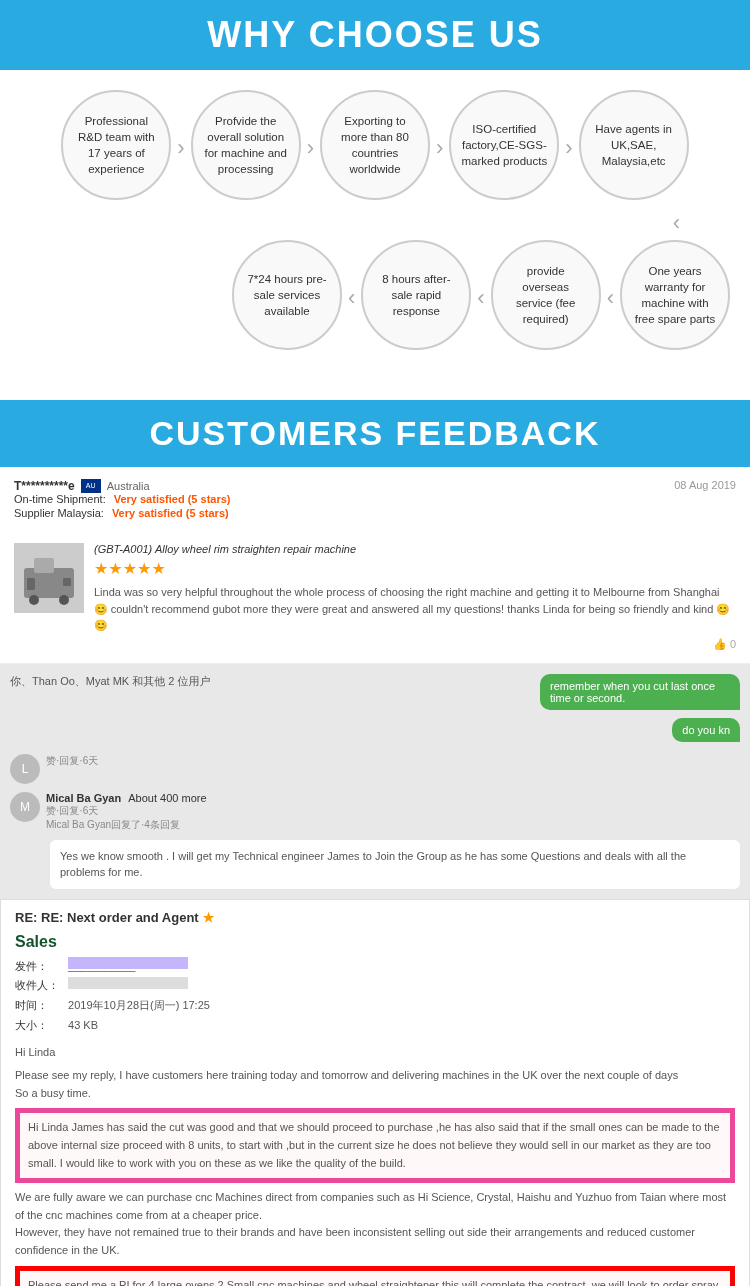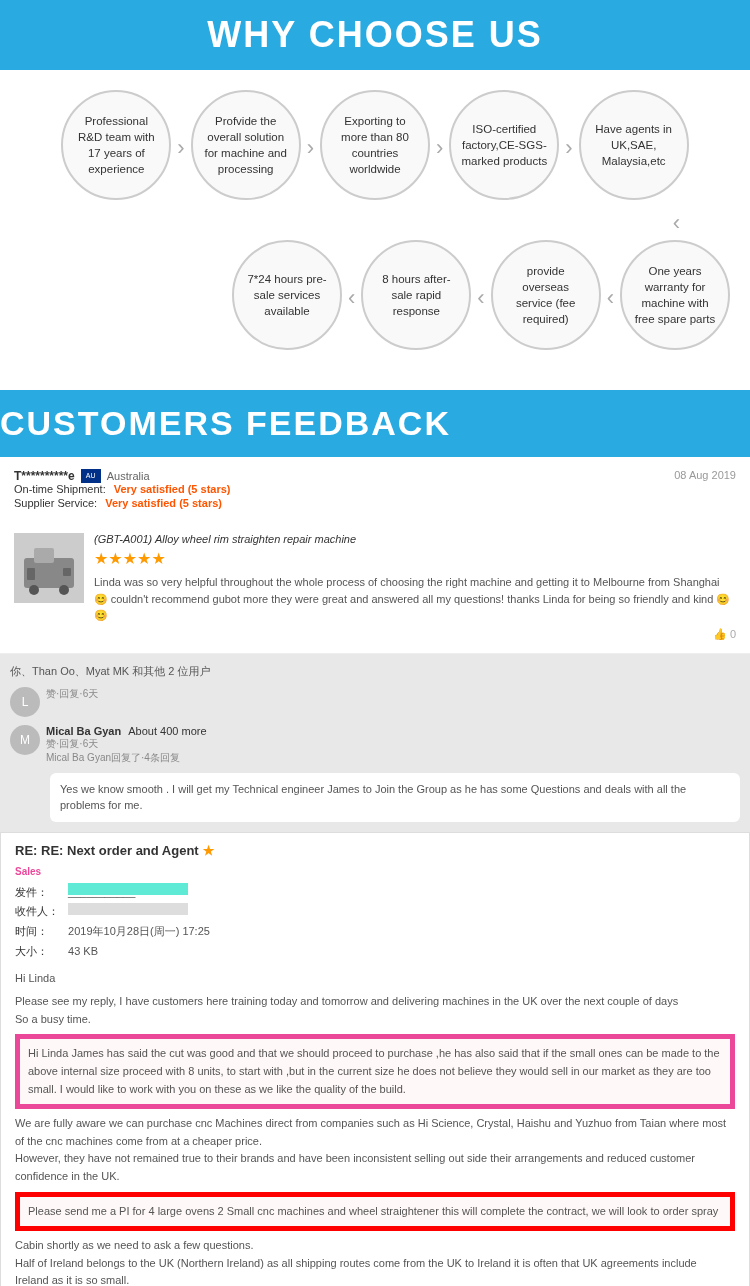--- a/index.html
+++ b/index.html
@@ -77,22 +77,23 @@
       margin: 4px 0;
     }
     .arrow-down {
       font-size: 22px;
       color: #aaa;
     }
 
     
     .feedback-header {
       background: #29abe2;
+      text-align: center;
       padding: 14px 0;
-      margin-top: 0;
+      margin-top: 10px;
     }
     .feedback-header h2 {
       color: #fff;
       font-size: 34px;
       font-weight: 900;
       letter-spacing: 2px;
     }
 
     .feedback-section {
       background: #f0f0f0;
@@ -386,21 +387,21 @@
           <span style="font-weight:bold;font-size:12px;">T**********e</span>
           <span class="flag-au">AU</span>
           <span style="color:#666;font-size:11px;">Australia</span>
         </div>
         <div class="review-ratings">
           <div class="rating-line">
             <span class="rating-label">On-time Shipment:</span>
             <span class="rating-value" style="color:#f50;font-size:11px;margin-left:4px;">Very satisfied  (5 stars)</span>
           </div>
           <div class="rating-line">
-            <span class="rating-label">Supplier Service:</span>
+            <span class="rating-label">Supplier Malaysia:</span>
             <span class="rating-value" style="color:#f50;font-size:11px;margin-left:4px;">Very satisfied  (5 stars)</span>
           </div>
         </div>
       </div>
       <div style="font-size:11px;color:#999;">08 Aug 2019</div>
     </div>
 
     <div class="review-body">
       <div class="review-product-img">
         <svg class="machine-svg" viewBox="0 0 60 60">
@@ -420,20 +421,24 @@
     </div>
     <div class="review-footer">
       <span>👍</span>
       <span>0</span>
     </div>
   </div>
 
   <div class="chat-section">
     <div style="display:flex; justify-content:space-between; align-items:flex-start; margin-bottom:8px;">
       <div style="font-size:11px;color:#555;flex:1;">你、Than Oo、Myat MK 和其他 2 位用户</div>
+      <div style="display:flex;flex-direction:column;gap:4px;max-width:200px;">
+        <div class="chat-bubble-right">remember when you cut last once time or second.</div>
+        <div class="chat-bubble-right-small">do you kn</div>
+      </div>
     </div>
 
     <div class="chat-message-group">
       <div class="chat-avatar">L</div>
       <div class="chat-message-content">
         <div class="chat-sub">赞·回复·6天</div>
       </div>
     </div>
 
     <div class="chat-message-group">
@@ -453,27 +458,27 @@
     </div>
   </div>
 
   <div class="email-section">
     <div class="email-subject">
       <span>RE: RE: Next order and Agent</span>
       <span style="color:#f90;">★</span>
     </div>
 
     <div style="display:flex; gap:20px; margin-bottom:6px;">
-      <span style="font-size:10px;font-weight:bold;color:#ec4899;">Sales</span>
+      <span style="font-size:16px;font-weight:bold;color:#14532d;">Sales</span>
     </div>
 
     <div class="email-meta">
       <div>
         <span class="label">发件：</span>
-        <span style="background:#5eead4;width:120px;display:inline-block;height:12px;">___________</span>
+        <span style="background:#c4b5fd;width:120px;display:inline-block;height:12px;">___________</span>
       </div>
       <div>
         <span class="label">收件人：</span>
         <span style="background:#ddd;width:120px;display:inline-block;height:12px;"></span>
       </div>
       <div>
         <span class="label">时间：</span>
         <span>2019年10月28日(周一) 17:25</span>
       </div>
       <div>

